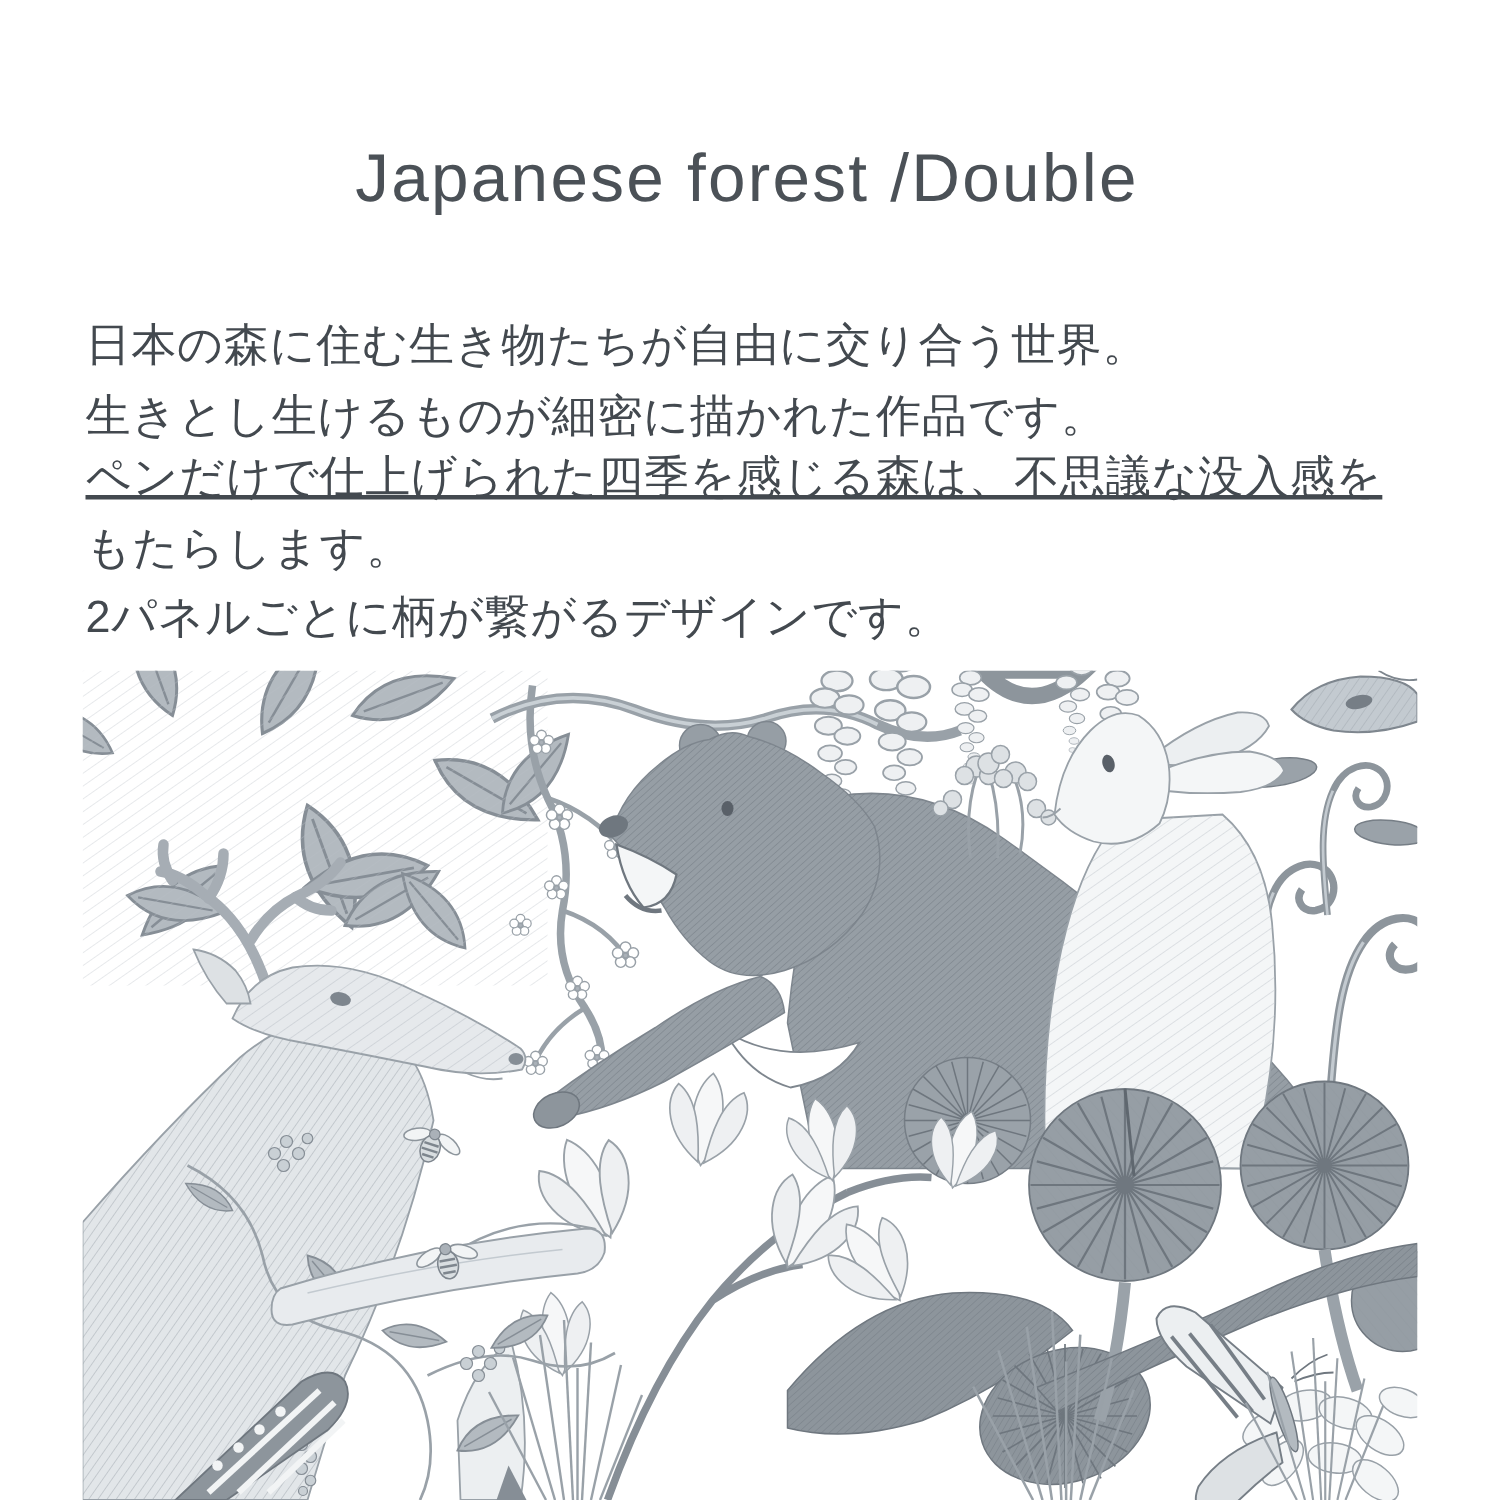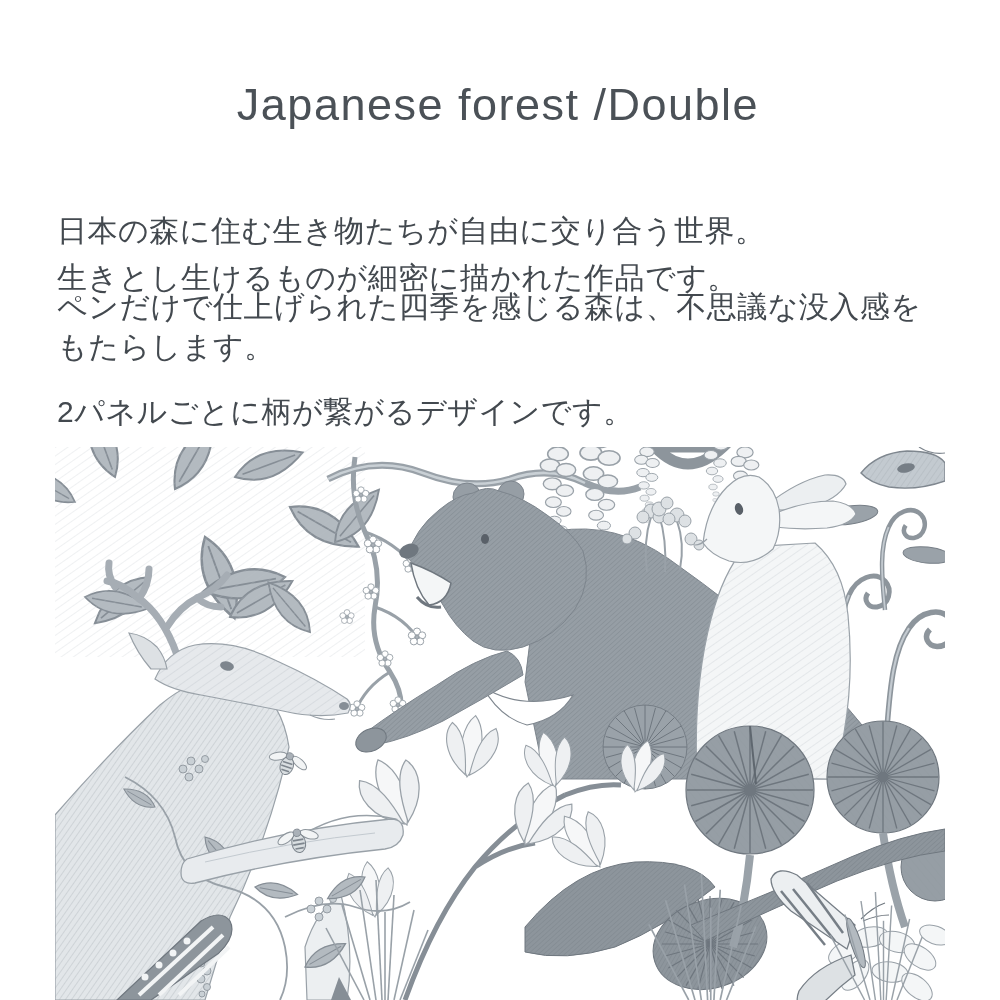--- a/index.html
+++ b/index.html
@@ -4,25 +4,25 @@
 <style>
   :root{
     --bg:#ffffff; --text:#43494f; --title_text:#4b5157;
     --ink:#939ba3; --ink_dark:#767e86; --ink_mid:#aab1b8; --ink_light:#ced4d9;
     --fill_light:#f2f4f5; --fill_mid:#dde1e4; --fill_dark:#969ea5;
   }
   *{margin:0;padding:0;box-sizing:border-box;}
   html,body{width:1000px;height:1000px;background:var(--bg);
     font-family:"Liberation Sans","DejaVu Sans",sans-serif;}
   .page{position:relative;width:1000px;height:1000px;background:var(--bg);overflow:hidden;}
-  .title{position:absolute;top:82px;left:0;width:996px;text-align:center;
+  .title{position:absolute;top:96px;left:0;width:996px;text-align:center;
     font-size:45px;font-weight:400;letter-spacing:1.5px;color:var(--title_text);line-height:1;}
   .bline{position:absolute;left:57px;font-size:30px;font-weight:500;color:var(--text);
     line-height:1;letter-spacing:0.5px;white-space:nowrap;}
-  #l1{top:184px;margin-top:32px;} #l2{top:263px;} #l3{top:292px;} #l4{top:332px;} #l5{top:397px;}
+  #l1{top:184px;margin-top:32px;} #l2{top:263px;} #l3{top:304px;text-decoration:underline;} #l4{top:351px;} #l5{top:397px;}
   .illustration{position:absolute;top:447px;left:55px;width:890px;height:553px;overflow:hidden;background:#fff;}
   svg{display:block;}
 </style>
 </head>
 <body>
 
 <div class="page">
   <h1 class="title">Japanese forest /Double</h1>
   <p class="bline" id="l1">日本の森に住む生き物たちが自由に交り合う世界。</p>
   <p class="bline" id="l2">生きとし生けるものが細密に描かれた作品です。</p>

